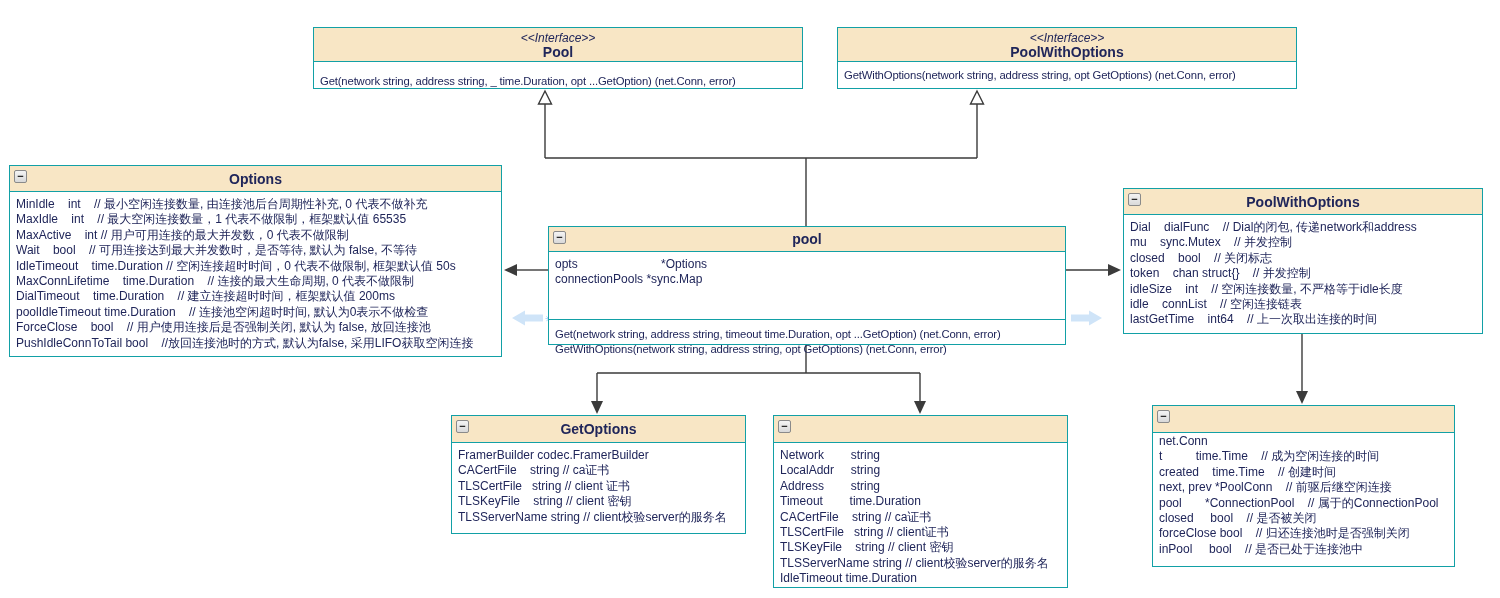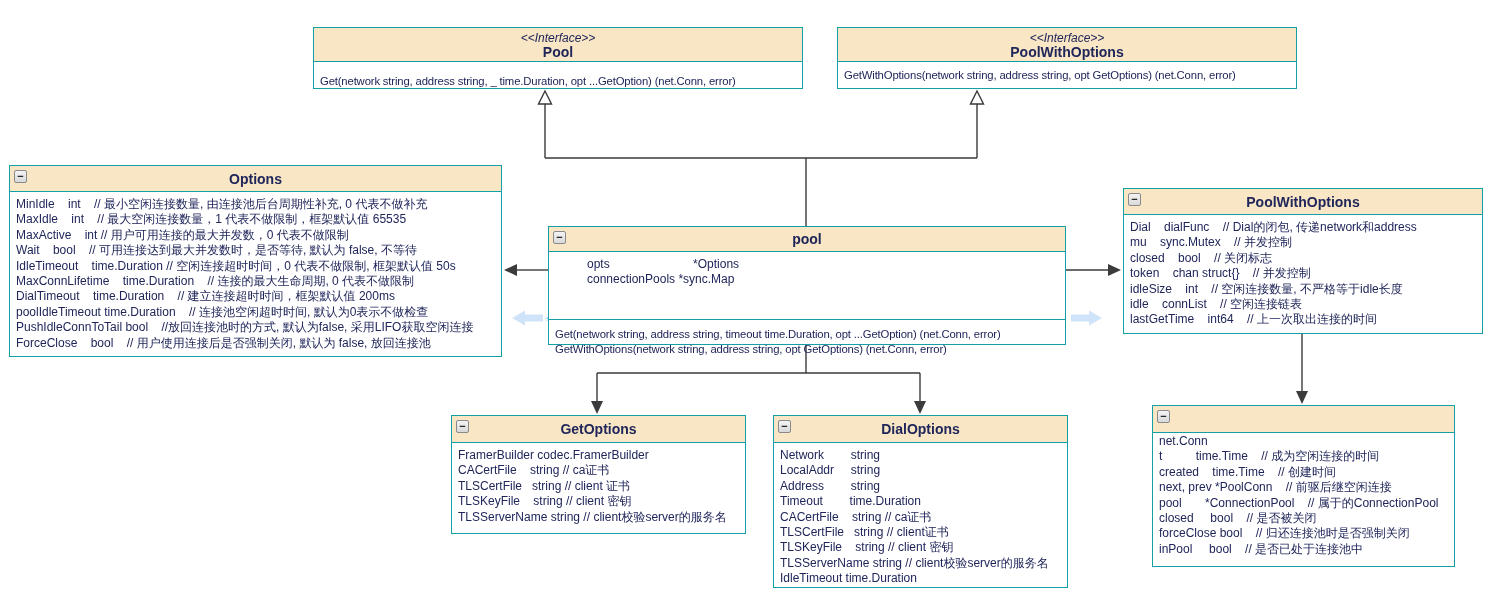--- a/index.html
+++ b/index.html
@@ -116,31 +116,31 @@
   </div>
   <div class="uml-body">
     <div class="ln">MinIdle    int    // 最小空闲连接数量, 由连接池后台周期性补充, 0 代表不做补充</div>
     <div class="ln">MaxIdle    int    // 最大空闲连接数量，1 代表不做限制，框架默认值 65535</div>
     <div class="ln">MaxActive    int // 用户可用连接的最大并发数，0 代表不做限制</div>
     <div class="ln">Wait    bool    // 可用连接达到最大并发数时，是否等待, 默认为 false, 不等待</div>
     <div class="ln">IdleTimeout    time.Duration // 空闲连接超时时间，0 代表不做限制, 框架默认值 50s</div>
     <div class="ln">MaxConnLifetime    time.Duration    // 连接的最大生命周期, 0 代表不做限制</div>
     <div class="ln">DialTimeout    time.Duration    // 建立连接超时时间，框架默认值 200ms</div>
     <div class="ln">poolIdleTimeout time.Duration    // 连接池空闲超时时间, 默认为0表示不做检查</div>
+    <div class="ln">ForceClose    bool    // 用户使用连接后是否强制关闭, 默认为 false, 放回连接池</div>
     <div class="ln">PushIdleConnToTail bool    //放回连接池时的方式, 默认为false, 采用LIFO获取空闲连接</div>
-    <div class="ln">ForceClose    bool    // 用户使用连接后是否强制关闭, 默认为 false, 放回连接池</div>
   </div>
 </div>
 
 <div class="uml-box" style="left:548px;top:226px;width:518px;height:119px;">
   <div class="uml-header" style="height:25px;">
     <span class="collapse-btn">−</span>
     <div class="uml-title">pool</div>
   </div>
-  <div class="uml-body" style="flex:0 0 43px;margin-left:32px;">
+  <div class="uml-body" style="flex:0 0 43px;">
     <div class="ln">opts                         *Options</div>
     <div class="ln">connectionPools *sync.Map</div>
   </div>
   <div class="uml-body sep" style="padding-top:7px;margin-top:24px;">
     <div class="ln tight">Get(network string, address string, timeout time.Duration, opt ...GetOption) (net.Conn, error)</div>
     <div class="ln tight">GetWithOptions(network string, address string, opt GetOptions) (net.Conn, error)</div>
   </div>
 </div>
 
 <div class="uml-box" style="left:1123px;top:188px;width:360px;height:146px;">
@@ -169,21 +169,20 @@
     <div class="ln">CACertFile    string // ca证书</div>
     <div class="ln">TLSCertFile   string // client 证书</div>
     <div class="ln">TLSKeyFile    string // client 密钥</div>
     <div class="ln">TLSServerName string // client校验server的服务名</div>
   </div>
 </div>
 
 <div class="uml-box" style="left:773px;top:415px;width:295px;height:173px;">
   <div class="uml-header" style="height:27px;">
     <span class="collapse-btn">−</span>
-    <div class="uml-title">DialOptions</div>
   </div>
   <div class="uml-body">
     <div class="ln">Network        string</div>
     <div class="ln">LocalAddr     string</div>
     <div class="ln">Address        string</div>
     <div class="ln">Timeout        time.Duration</div>
     <div class="ln">CACertFile    string // ca证书</div>
     <div class="ln">TLSCertFile   string // client证书</div>
     <div class="ln">TLSKeyFile    string // client 密钥</div>
     <div class="ln">TLSServerName string // client校验server的服务名</div>

